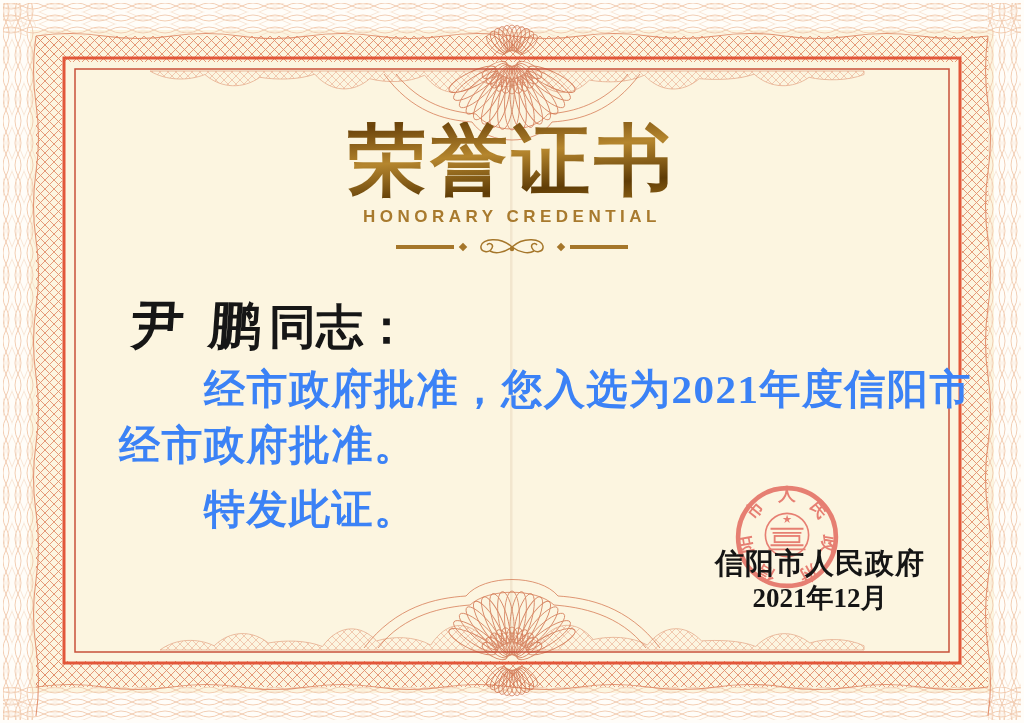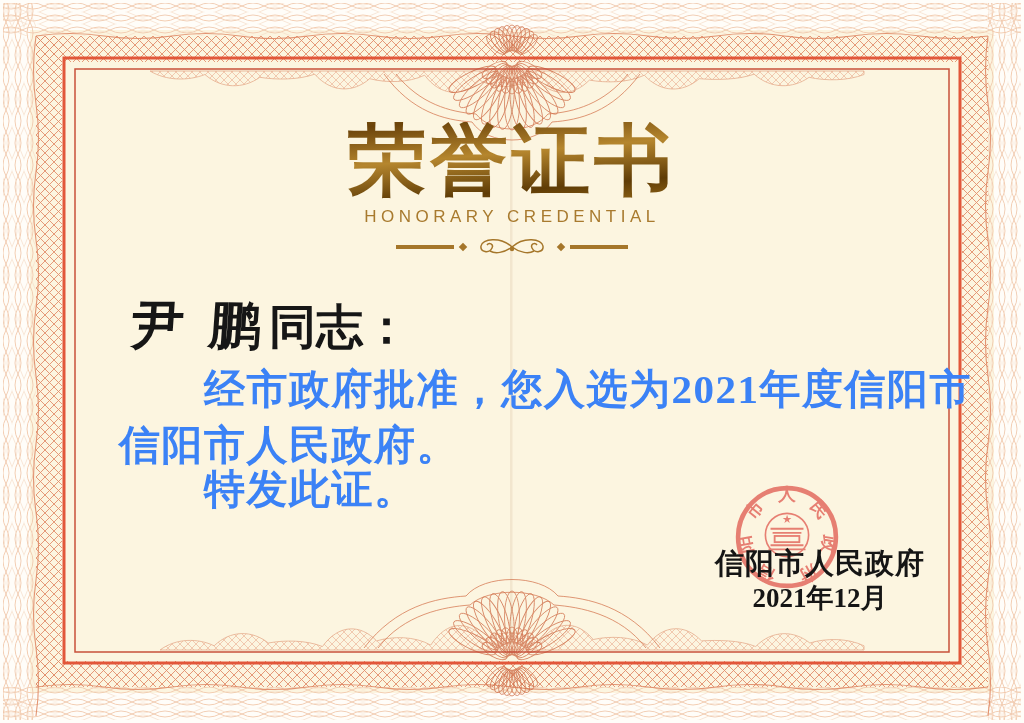--- a/index.html
+++ b/index.html
@@ -10,31 +10,31 @@
   }
   #border-art{position:absolute;left:0;top:0;}
   .title{
     position:absolute;left:0;right:0;top:122px;text-align:center;
     font-size:78px;font-weight:900;letter-spacing:4px;line-height:1;
     background:linear-gradient(175deg,#9a6a1c 0%,#6b430a 22%,#b5862e 45%,#5f3c06 68%,#a5761f 88%,#7c5210 100%);
     -webkit-background-clip:text;background-clip:text;color:transparent;
   }
   .subtitle{
     position:absolute;left:0;right:0;top:207px;text-align:center;
-    font-size:17px;font-weight:400;letter-spacing:4.5px;color:#a87a2e;
+    font-size:17px;font-weight:700;letter-spacing:4.5px;color:#a87a2e;
     font-family:"Liberation Sans","DejaVu Sans",sans-serif;
   }
   .flourish-wrap{position:absolute;left:0;right:0;top:237px;display:flex;justify-content:center;}
   .salutation{position:absolute;left:132px;top:291px;color:#161616;white-space:nowrap;}
   .r-name{font-size:52px;font-weight:700;display:inline-block;transform:skewX(-4deg);word-spacing:12px;}
   .r-suffix{font-size:47px;font-weight:700;margin-left:8px;}
   .bline{position:absolute;color:#3b82f6;font-size:41px;font-weight:700;letter-spacing:1.5px;line-height:1.1;white-space:nowrap;}
   #bl0{left:204px;top:367px;}
   #bl1{left:119px;top:423px;}
-  #bl2{left:204px;top:467px;}
+  #bl2{left:204px;top:487px;}
   .seal{position:absolute;left:717px;top:467px;mix-blend-mode:multiply;opacity:.85;z-index:1;}
   .sign{position:absolute;left:694px;top:547px;width:252px;text-align:center;color:#151515;font-weight:700;z-index:2;}
   .sign .issuer{font-size:29px;letter-spacing:1px;line-height:1.15;}
   .sign .date{font-size:27px;margin-top:4px;line-height:1.1;text-align:center;}
 </style>
 </head>
 <body>
 
 <div class="page">
 
@@ -178,21 +178,21 @@
         <circle cx="120" cy="12" r="2.2" fill="#a5762a" stroke="none"></circle>
       </g>
     </svg>
   </div>
 
   <div class="salutation">
     <span class="r-name">尹 鹏</span><span class="r-suffix">同志：</span>
   </div>
 
   <div class="bline" id="bl0">经市政府批准，您入选为2021年度信阳市</div>
-  <div class="bline" id="bl1">信阳市人民政府。</div>
+  <div class="bline" id="bl1">经市政府批准。</div>
   <div class="bline" id="bl2">特发此证。</div>
 
   <svg class="seal" width="140" height="140" viewBox="0 0 136 136">
     <g opacity="0.82">
       <circle cx="68" cy="68" r="47.5" fill="none" stroke="#e14f4c" stroke-width="4.5"></circle>
       <g id="seal-ring-text">
           <text transform="translate(47.3 103.9) rotate(-150)" text-anchor="middle" dominant-baseline="central" font-size="17" font-weight="700" fill="#e14f4c">信</text>
           <text transform="translate(27.1 75.2) rotate(-100)" text-anchor="middle" dominant-baseline="central" font-size="17" font-weight="700" fill="#e14f4c">阳</text>
           <text transform="translate(36.2 41.3) rotate(-50)" text-anchor="middle" dominant-baseline="central" font-size="17" font-weight="700" fill="#e14f4c">市</text>
           <text transform="translate(68.0 26.5) rotate(0)" text-anchor="middle" dominant-baseline="central" font-size="17" font-weight="700" fill="#e14f4c">人</text>

